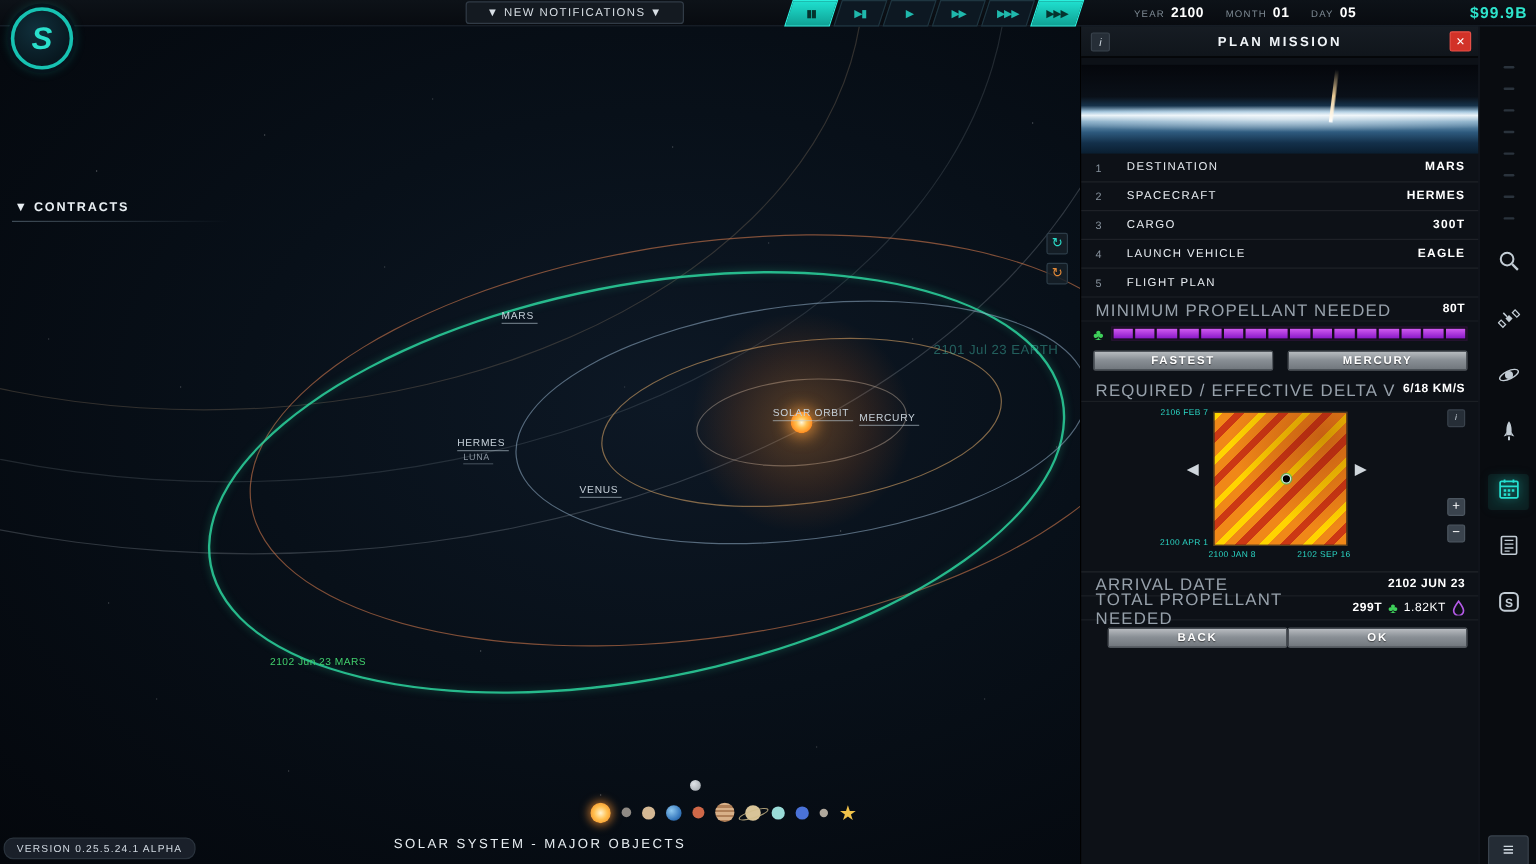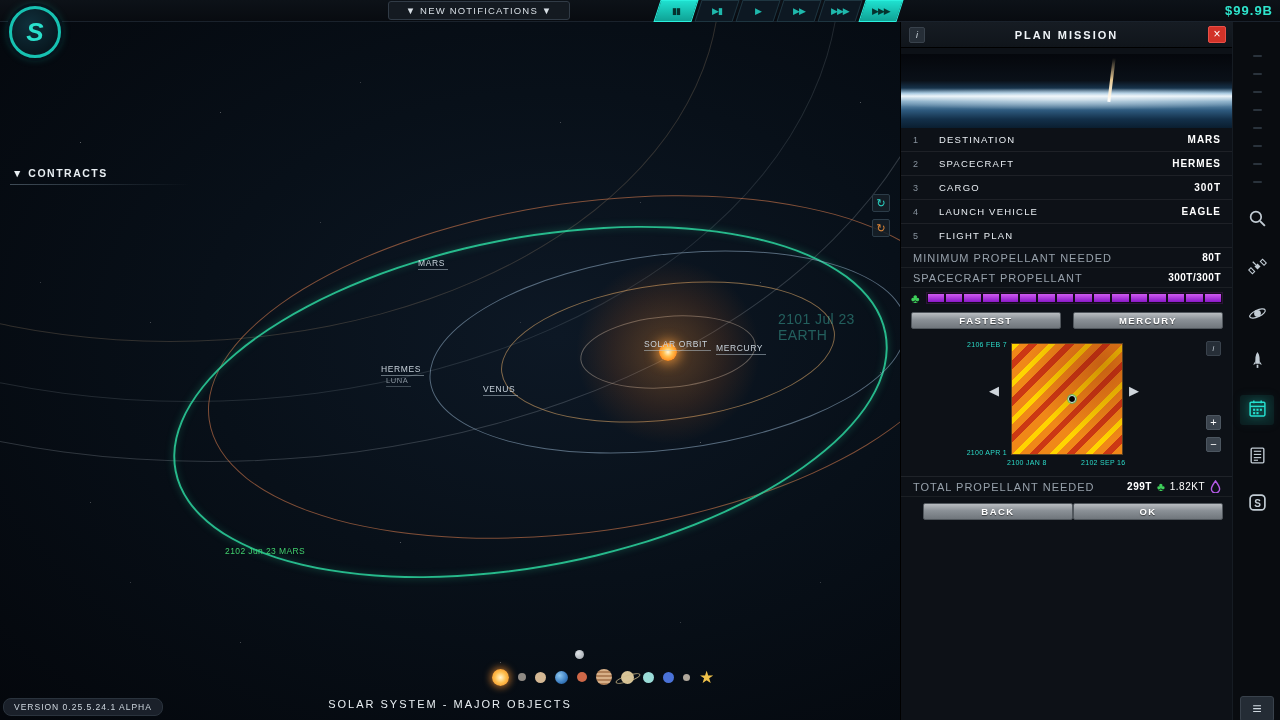--- a/index.html
+++ b/index.html
@@ -58,24 +58,24 @@
   #mercury-orbit { left:580px; top:294px; width:176px; height:72px; border:1px solid rgba(170,160,150,.5); transform:rotate(-5deg); }
   #sun-glow { position:absolute; left:568px; top:230px; width:200px; height:200px; border-radius:50%;
     background:radial-gradient(circle, rgba(255,150,50,.30), rgba(255,120,30,.12) 40%, transparent 65%); }
   #sun-core { position:absolute; left:659px; top:321px; width:18px; height:18px; border-radius:50%;
     background:radial-gradient(circle, #fff6d8 0%, #ffc050 35%, #ff8518 75%, rgba(255,120,20,0) 100%);
     box-shadow:0 0 12px 3px rgba(255,160,60,.7); }
   .mlabel { position:absolute; font-size:8.5px; letter-spacing:.6px; color:#c6d0d9;
     border-bottom:1px solid rgba(190,205,215,.5); padding:0 3px 1px 0; white-space:nowrap; cursor:pointer; }
   .mlabel.small { font-size:7.5px; color:#8a95a0; border-bottom-color:rgba(140,155,165,.4); }
   #lbl-mars { left:418px; top:236px; } #lbl-earth { left:381px; top:342px; }
-  #lbl-luna { left:386px; top:354px; } #lbl-venus { left:483px; top:362px; }
+  #lbl-luna { left:386px; top:354px; } #lbl-venus { left:483px; top:381px; }
   #lbl-mercury { left:716px; top:321px; } #lbl-solar { left:644px; top:317px; }
   #lbl-arrival { position:absolute; left:225px; top:524px; font-size:8.5px; color:#41cf6d; letter-spacing:.4px; }
-  #lbl-departure { position:absolute; left:778px; top:289px; font-size:14px; color:rgba(72,210,190,.4); letter-spacing:.4px; }
+  #lbl-departure { position:absolute; left:778px; top:264px; font-size:11px; color:rgba(72,210,190,.4); letter-spacing:.4px; }
   #contracts { position:absolute; left:12px; top:145px; font-size:10.5px; font-weight:bold;
     letter-spacing:1.5px; color:#e8eef2; cursor:pointer; }
   #contracts-line { position:absolute; left:10px; top:162px; width:180px; height:1px;
     background:linear-gradient(90deg, rgba(120,140,155,.5), transparent); }
   .map-side-btn { position:absolute; left:872px; width:18px; height:18px; background:rgba(22,32,40,.85);
     border:1px solid #2c3c48; border-radius:2px; text-align:center; line-height:16px; font-size:11px; cursor:pointer; }
   #map-refresh { top:172px; color:#2bd9c7; }
   #map-revert { top:197px; color:#e08838; }
   #planet-row { position:absolute; left:492px; top:645px; height:20px; display:flex; align-items:center; gap:9px; }
   .planet { display:inline-block; border-radius:50%; cursor:pointer; }
@@ -116,21 +116,21 @@
   #mission-image .plume { position:absolute; left:63%; top:6%; width:3px; height:44px;
     background:linear-gradient(180deg, rgba(255,255,255,0), rgba(255,220,160,.9), #fff); transform:rotate(7deg); filter:blur(.5px); }
   #panel-rows { position:absolute; left:0; top:106px; width:332px; }
   .step-row { display:flex; align-items:center; height:24px; padding:0 12px;
     border-bottom:1px solid rgba(255,255,255,.07); cursor:pointer; }
   .step-num { width:26px; font-size:9px; color:#88939e; }
   .step-label { font-size:9.5px; letter-spacing:1.2px; color:#e8edf2; }
   .step-value { margin-left:auto; font-size:10px; font-weight:bold; letter-spacing:1px; color:#fff; }
   .info-row { display:flex; align-items:center; justify-content:space-between; height:20px;
     padding:0 12px; border-bottom:1px solid rgba(255,255,255,.06); }
-  .info-label { font-size:11px; letter-spacing:1px; color:#97a1ab; }
+  .info-label { font-size:14px; letter-spacing:1px; color:#97a1ab; }
   .info-value { font-size:10px; font-weight:bold; letter-spacing:.5px; color:#fff; }
   #prop-bar-row { display:flex; align-items:center; height:20px; padding:0 10px; gap:6px; }
   #prop-clover { font-size:13px; color:#3ecf5a; line-height:13px; }
   #prop-bar { flex:1; display:flex; gap:2px; height:12px; background:#150b1d; padding:1px; border:1px solid #2a1535; cursor:pointer; }
   .prop-seg { flex:1; background:linear-gradient(180deg,#cf5af0,#8a18c8); }
   #fast-opt-row { display:flex; justify-content:space-between; padding:4px 10px 6px 10px; }
   .gbtn { display:block; width:150px; height:17px; background:linear-gradient(180deg,#b8bcc0,#8a9096 45%,#70767c);
     border:1px solid #50565c; border-radius:2px; color:#fff; font-size:9.5px; font-weight:bold; letter-spacing:1.5px;
     text-align:center; line-height:16px; text-shadow:0 1px 1px rgba(0,0,0,.55); cursor:pointer; }
   #porkchop { position:relative; height:142px; border-bottom:1px solid rgba(255,255,255,.08); }
@@ -186,20 +186,34 @@
       <div class="tc-btn">
           <span>▶▶</span>
         </div>
       <div class="tc-btn">
           <span>▶▶▶</span>
         </div>
       <div class="tc-btn active">
           <span>▶▶▶</span>
         </div>
     </div>
+    <div id="dates">
+      <div class="date-group">
+        <span class="date-label">YEAR</span>
+        <span class="date-value">2100</span>
+      </div>
+      <div class="date-group">
+        <span class="date-label">MONTH</span>
+        <span class="date-value">01</span>
+      </div>
+      <div class="date-group">
+        <span class="date-label">DAY</span>
+        <span class="date-value">05</span>
+      </div>
+    </div>
     <div id="money">$99.9B</div>
   </div>
 
   <div id="logo">
     <span>S</span>
   </div>
 
   <div id="map">
     <div class="stars"></div>
     <div class="ell" id="arc1"></div>
@@ -281,24 +295,20 @@
       <div class="step-row">
         <span class="step-num">5</span>
         <span class="step-label">FLIGHT PLAN</span>
         <span class="step-value"></span>
       </div>
 
       <div class="info-row">
         <span class="info-label">MINIMUM PROPELLANT NEEDED</span>
         <span class="info-value">80T</span>
       </div>
-      <div class="info-row">
-        <span class="info-label">SPACECRAFT PROPELLANT</span>
-        <span class="info-value">300T/300T</span>
-      </div>
 
       <div id="prop-bar-row">
         <span id="prop-clover">♣</span>
         <div id="prop-bar">
           <div class="prop-seg"></div>
             <div class="prop-seg"></div>
             <div class="prop-seg"></div>
             <div class="prop-seg"></div>
           <div class="prop-seg"></div>
             <div class="prop-seg"></div>
@@ -313,37 +323,45 @@
             <div class="prop-seg"></div>
             <div class="prop-seg"></div>
         </div>
       </div>
 
       <div id="fast-opt-row">
         <span class="gbtn">FASTEST</span>
         <span class="gbtn">MERCURY</span>
       </div>
 
+      <div class="info-row">
+        <span class="info-label">REQUIRED / EFFECTIVE DELTA V</span>
+        <span class="info-value">6/18 KM/S</span>
+      </div>
 
       <div id="porkchop">
         <span class="pork-lbl" id="pork-tl">2106 FEB 7</span>
         <span class="pork-lbl" id="pork-bl">2100 APR 1</span>
         <span class="pork-lbl" id="pork-x1">2100 JAN 8</span>
         <span class="pork-lbl" id="pork-x2">2102 SEP 16</span>
         <span class="pork-arrow" id="pork-prev">◀</span>
         <div id="pork-plot">
           <div class="shade"></div>
           <div id="pork-marker"></div>
         </div>
         <span class="pork-arrow" id="pork-next">▶</span>
         <div class="sq-btn pork-lbl" id="pork-info" style="width:15px;height:15px;line-height:13px;color:#cfd8e0;">i</div>
         <div class="pm-btn" id="pork-plus">+</div>
         <div class="pm-btn" id="pork-minus">−</div>
       </div>
 
+      <div class="info-row">
+        <span class="info-label">ARRIVAL DATE</span>
+        <span class="info-value">2102 JUN 23</span>
+      </div>
       <div class="info-row">
         <span class="info-label">TOTAL PROPELLANT NEEDED</span>
         <span id="total-right">
           <span id="total-green">299T</span>
           <span id="total-clover">♣</span>
           <span id="total-purple">1.82KT</span>
           <span style="display:inline-flex;">
             <svg width="11" height="13" viewBox="0 0 12 14">
                 <path d="M6 1 C6 1 10.5 7 10.5 9.6 a4.5 4.5 0 1 1 -9 0 C1.5 7 6 1 6 1 Z" fill="none" stroke="#b55ae8" stroke-width="1.5"></path>
               </svg>

